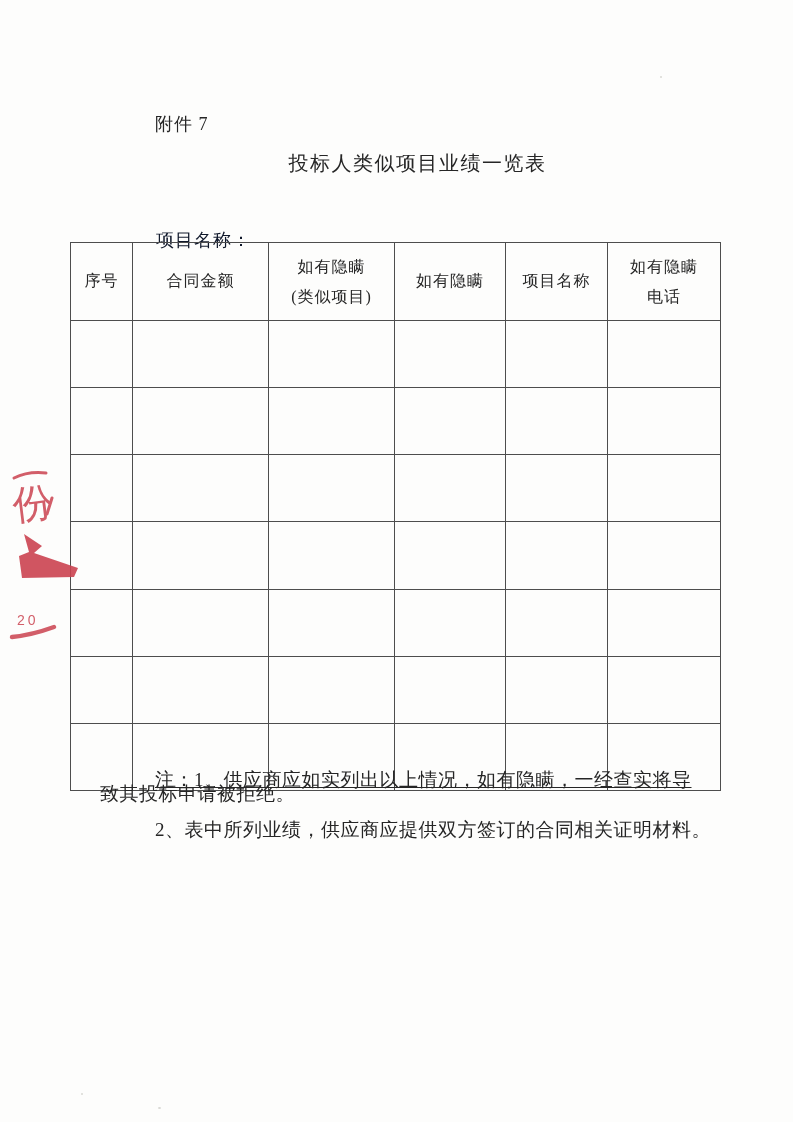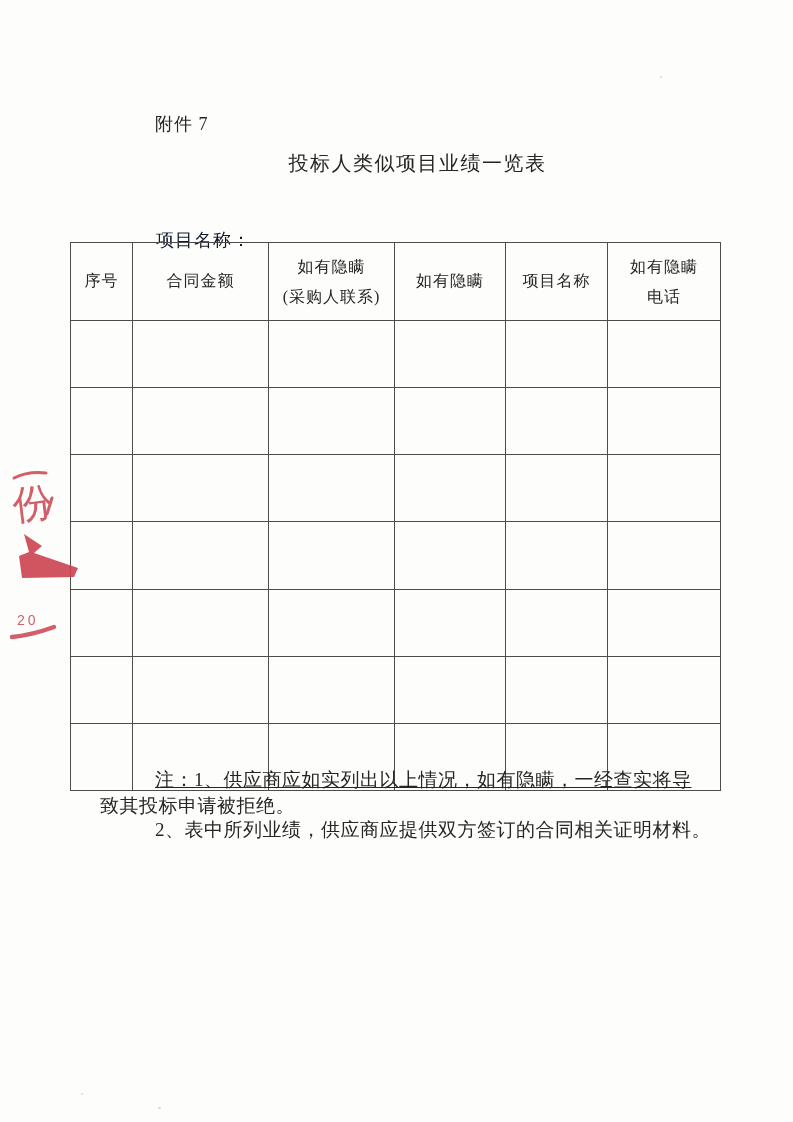--- a/index.html
+++ b/index.html
@@ -44,21 +44,21 @@
   table.performance thead tr { height: 78px; }
   table.performance tbody tr { height: 50px; }
   .hdr-line { display: block; line-height: 30px; }
   .stamp-layer { position: absolute; left: 0; top: 440px; width: 110px; height: 210px; pointer-events: none; }
   .notes { position: absolute; left: 0; top: 0; width: 100%; }
   .note-line {
     position: absolute; font-size: 19px; letter-spacing: 0.5px;
     color: #262626; white-space: nowrap;
   }
   .note-line-1 { left: 155px; top: 767px; text-decoration: underline; }
-  .note-line-2 { left: 100px; top: 781px; margin-top: 12px; }
+  .note-line-2 { left: 100px; top: 781px; }
   .note-line-3 { left: 155px; top: 817px; }
   .speck { position: absolute; background: #d8d8d4; border-radius: 50%; }
 </style>
 </head>
 <body>
 
 <div class="page">
 
   <div class="attachment-label">附件 7</div>
 
@@ -74,21 +74,21 @@
       <col style="width:111px">
         <col style="width:102px">
         <col style="width:113px">
     </colgroup>
     <thead>
       <tr>
         <th>序号</th>
         <th>合同金额</th>
         <th>
           <span class="hdr-line">如有隐瞒</span>
-          <span class="hdr-line">(采购人联系)</span>
+          <span class="hdr-line">(类似项目)</span>
         </th>
         <th>如有隐瞒</th>
         <th>项目名称</th>
         <th>
           <span class="hdr-line">如有隐瞒</span>
           <span class="hdr-line">电话</span>
         </th>
       </tr>
     </thead>
     <tbody>

